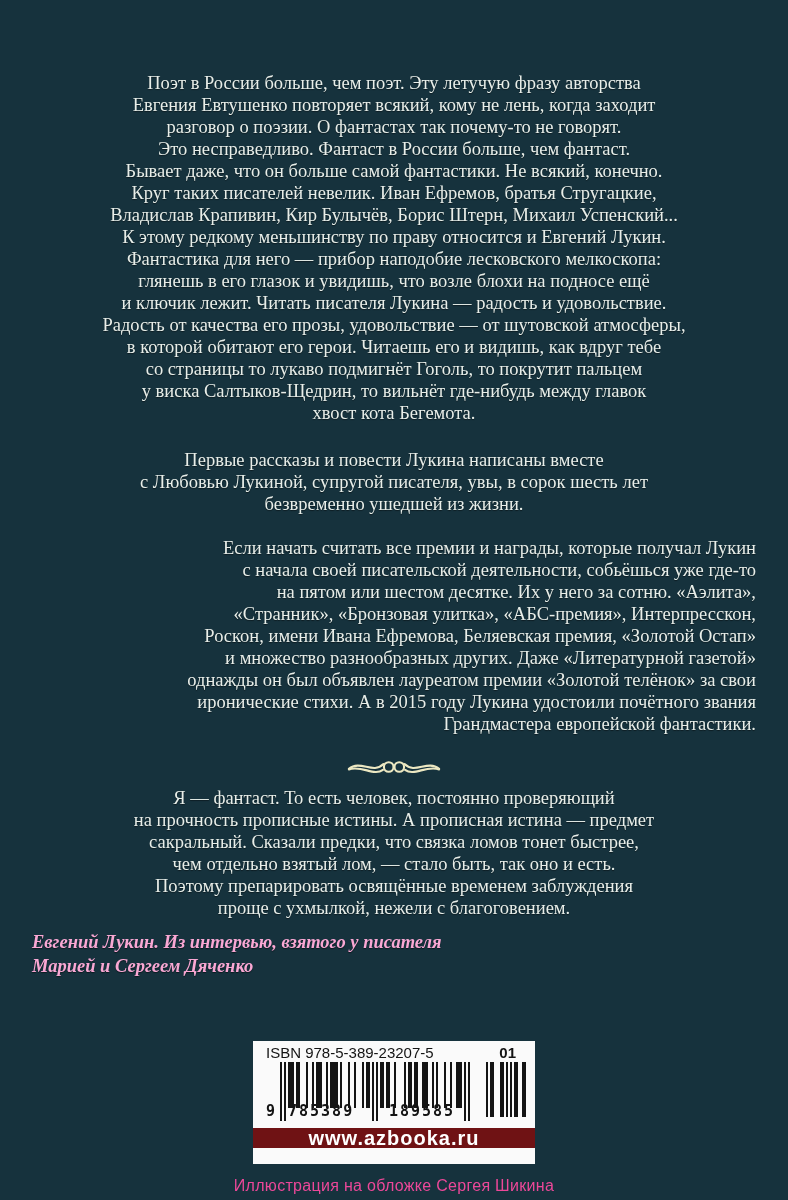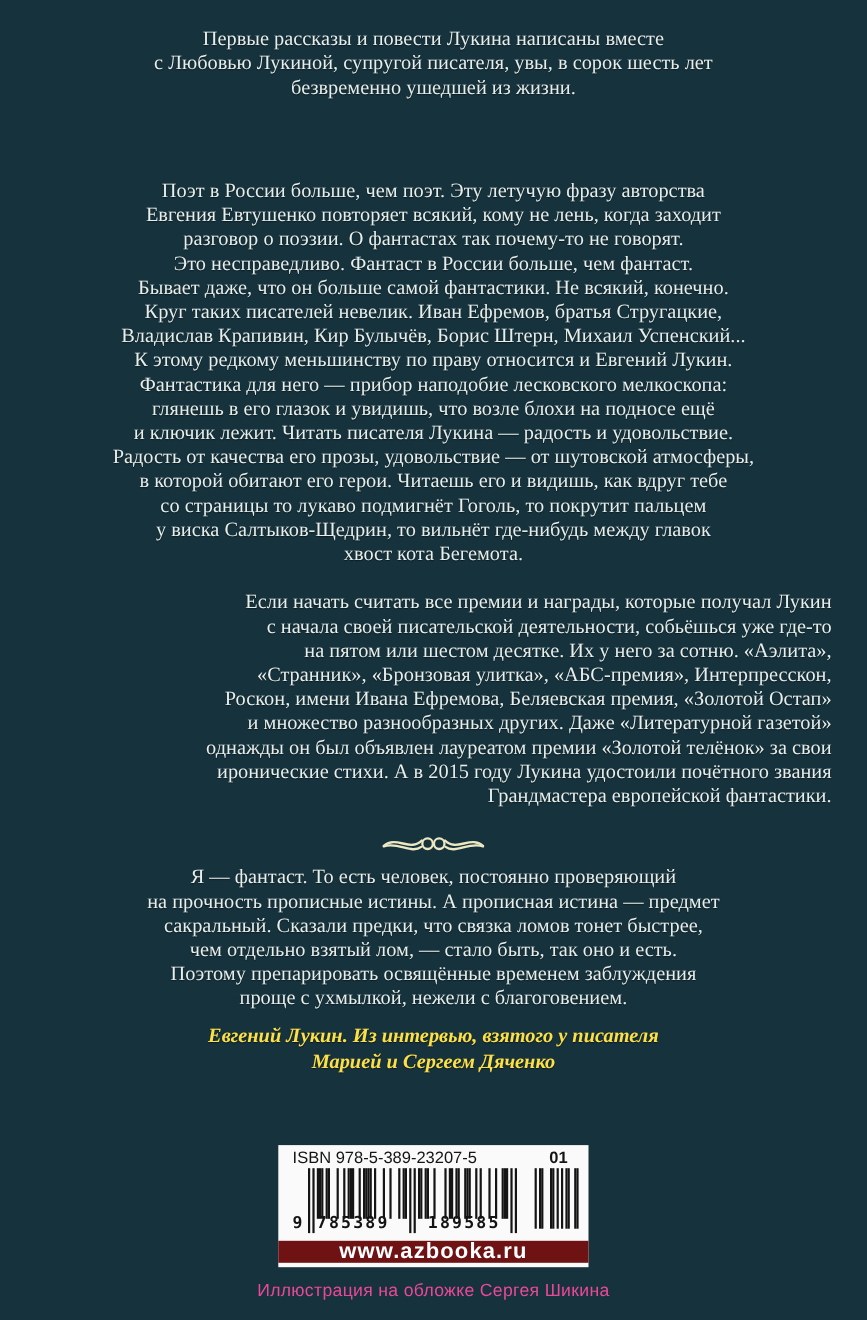--- a/index.html
+++ b/index.html
@@ -24,35 +24,34 @@
     white-space: pre-line;
     text-shadow: 0 1px 1px rgba(0,0,0,0.45);
   }
   .p1 { margin-top: 72px; }
   .p2 { margin-top: 25px; }
   .p3 { margin-top: 22px; text-align: right; }
   .flourish-wrap { margin-top: 16px; height: 32px; display: flex; justify-content: center; align-items: center; }
   .quote { margin-top: 4px; }
   .attribution {
     margin: 11px 0 0 0;
-    color: #fde047;
+    color: #f9a8d4;
     font-size: 18.5px;
     line-height: 24px;
     font-weight: bold;
     font-style: italic;
-    text-align: center;
     white-space: pre-line;
     text-shadow: 0 1px 1px rgba(0,0,0,0.5);
   }
   .barcode-block {
     margin-top: 63px;
     width: 282px;
     background: #fafafa;
     box-sizing: border-box;
-    padding: 3px 13px 4px 13px;
+    padding: 3px 13px 16px 13px;
     display: flex; flex-direction: column;
   }
   .isbn-row {
     display: flex; justify-content: space-between; align-items: baseline;
     font-family: "Liberation Sans", sans-serif;
     font-size: 15px; color: #141414;
     height: 18px;
   }
   .isbn-row .addon-label { padding-right: 6px; font-weight: bold; }
   .bars-row { display: flex; align-items: flex-start; height: 66px; }
@@ -93,39 +92,39 @@
     font-size: 16px;
     letter-spacing: 0.3px;
     text-align: center;
   }
 </style>
 </head>
 <body>
 
 <div class="cover">
   <div class="text-col">
-    <p class="body-text p2">Первые рассказы и повести Лукина написаны вместе
-с Любовью Лукиной, супругой писателя, увы, в сорок шесть лет
-безвременно ушедшей из жизни.</p>
     <p class="body-text p1">Поэт в России больше, чем поэт. Эту летучую фразу авторства
 Евгения Евтушенко повторяет всякий, кому не лень, когда заходит
 разговор о поэзии. О фантастах так почему-то не говорят.
 Это несправедливо. Фантаст в России больше, чем фантаст.
 Бывает даже, что он больше самой фантастики. Не всякий, конечно.
 Круг таких писателей невелик. Иван Ефремов, братья Стругацкие,
 Владислав Крапивин, Кир Булычёв, Борис Штерн, Михаил Успенский...
 К этому редкому меньшинству по праву относится и Евгений Лукин.
 Фантастика для него — прибор наподобие лесковского мелкоскопа:
 глянешь в его глазок и увидишь, что возле блохи на подносе ещё
 и ключик лежит. Читать писателя Лукина — радость и удовольствие.
 Радость от качества его прозы, удовольствие — от шутовской атмосферы,
 в которой обитают его герои. Читаешь его и видишь, как вдруг тебе
 со страницы то лукаво подмигнёт Гоголь, то покрутит пальцем
 у виска Салтыков-Щедрин, то вильнёт где-нибудь между главок
 хвост кота Бегемота.</p>
+    <p class="body-text p2">Первые рассказы и повести Лукина написаны вместе
+с Любовью Лукиной, супругой писателя, увы, в сорок шесть лет
+безвременно ушедшей из жизни.</p>
     <p class="body-text p3">Если начать считать все премии и награды, которые получал Лукин
 с начала своей писательской деятельности, собьёшься уже где-то
 на пятом или шестом десятке. Их у него за сотню. «Аэлита»,
 «Странник», «Бронзовая улитка», «АБС-премия», Интерпресскон,
 Роскон, имени Ивана Ефремова, Беляевская премия, «Золотой Остап»
 и множество разнообразных других. Даже «Литературной газетой»
 однажды он был объявлен лауреатом премии «Золотой телёнок» за свои
 иронические стихи. А в 2015 году Лукина удостоили почётного звания
 Грандмастера европейской фантастики.</p>
   </div>

